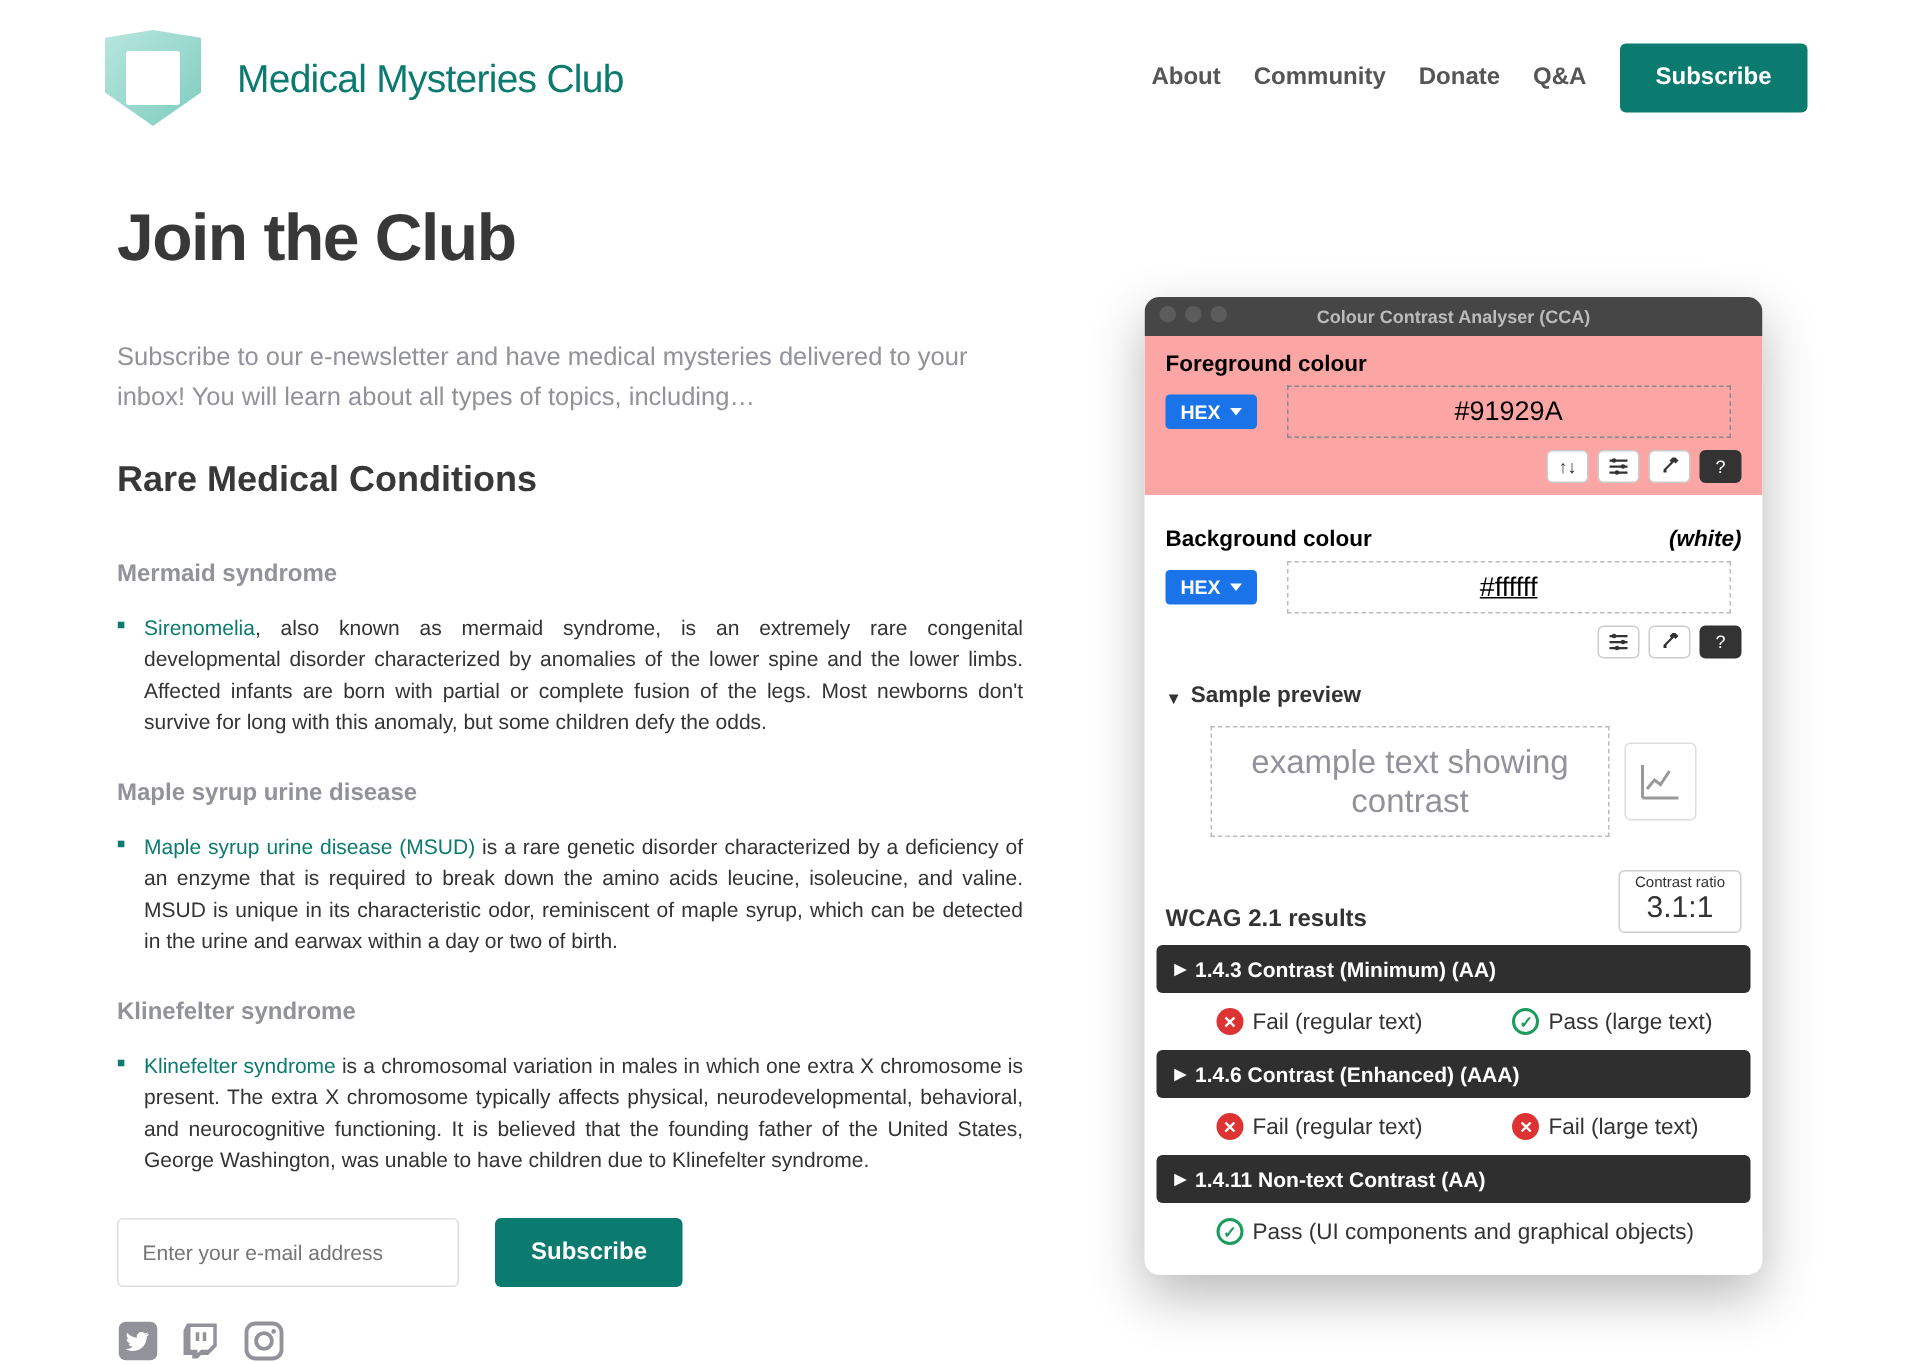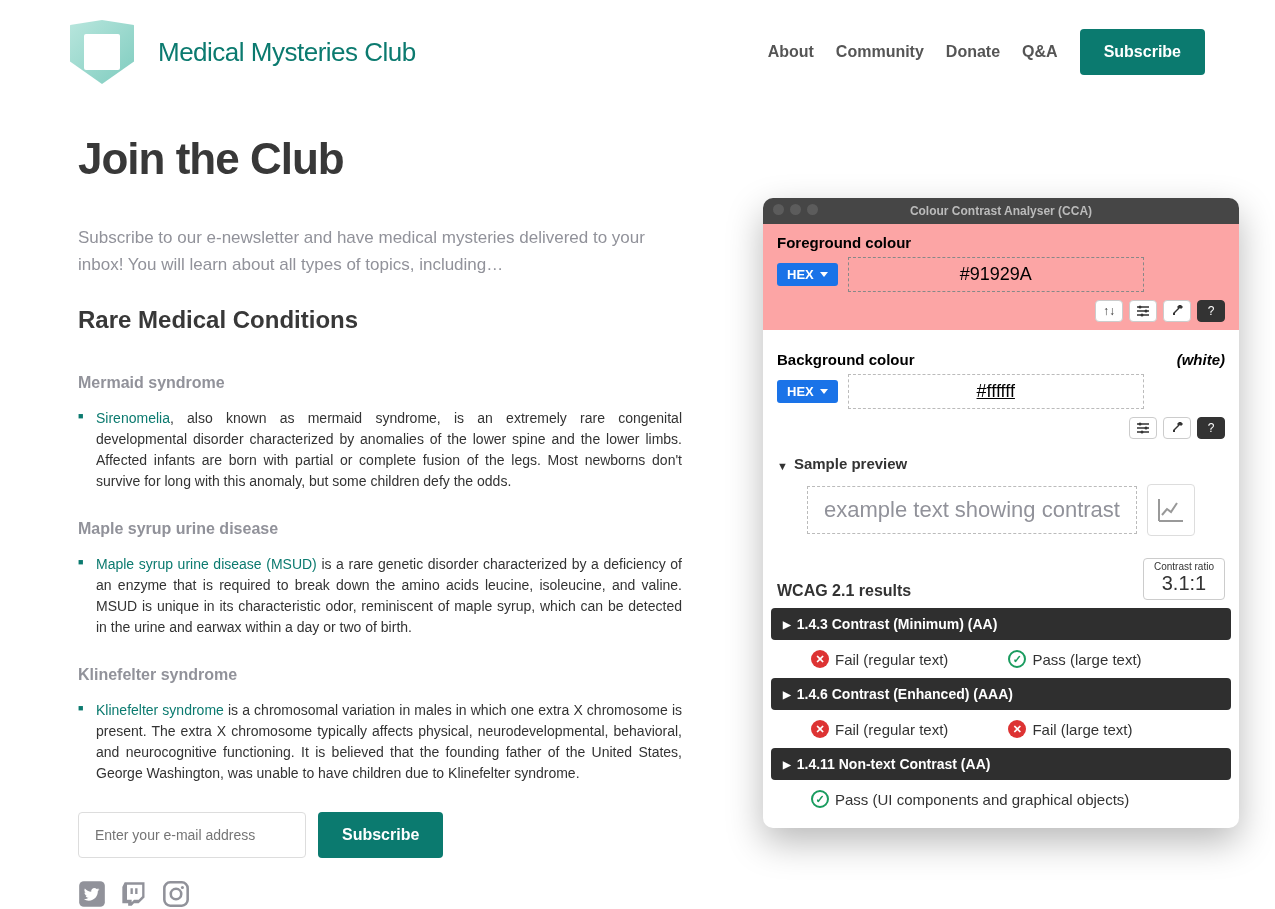--- a/index.html
+++ b/index.html
@@ -14,33 +14,33 @@
 .subscribe-btn { background: #0b7a6f; color: #fff; border: none; padding: 14px 24px; font-size: 16px; font-weight: 600; border-radius: 4px; cursor: pointer; }
 .main { padding: 30px 78px 0; max-width: 760px; }
 .page-title { font-size: 44px; font-weight: 800; color: #383838; letter-spacing: -1px; margin-bottom: 40px; }
 .intro { color: #91929A; font-size: 17px; line-height: 1.6; margin-bottom: 28px; max-width: 650px; }
 .section-h { font-size: 24px; font-weight: 800; color: #383838; margin-bottom: 40px; }
 .cond-title { font-size: 16px; font-weight: 700; color: #91929A; margin-bottom: 16px; }
 .cond-list { list-style: none; margin-bottom: 28px; }
 .cond-list li { position: relative; padding-left: 18px; font-size: 14px; color: #333; line-height: 1.5; text-align: justify; max-width: 645px; }
 .cond-list li::before { content: "■"; position: absolute; left: 0; top: 2px; color: #0b7a6f; font-size: 9px; }
 .link { color: #0b7a6f; text-decoration: none; }
-.email-row { display: flex; gap: 12px; margin-bottom: 22px; }
+.email-row { display: flex; gap: 24px; margin-bottom: 22px; }
 .email-input { width: 228px; padding: 14px 16px; border: 1px solid #ddd; border-radius: 4px; font-size: 14px; color: #888; }
 .social { display: flex; gap: 14px; }
 .social-icon { width: 28px; height: 28px; fill: #91929A; }
 
 
-.cca { position: absolute; top: 198px; left: 763px; width: 476px; background: #fff; border-radius: 10px; box-shadow: 0 14px 36px rgba(0,0,0,0.28); overflow: hidden; font-family: "Helvetica Neue", Arial, sans-serif; }
+.cca { position: absolute; top: 198px; left: 763px; width: 412px; background: #fff; border-radius: 10px; box-shadow: 0 14px 36px rgba(0,0,0,0.28); overflow: hidden; font-family: "Helvetica Neue", Arial, sans-serif; }
 .cca-title { background: #464646; color: #bbb; font-size: 12px; font-weight: 600; text-align: center; padding: 6px 0; position: relative; }
 .traffic { position: absolute; left: 10px; top: 6px; display: flex; gap: 6px; }
 .traffic span { width: 11px; height: 11px; border-radius: 50%; background: #5c5c5c; display: inline-block; }
 .cca-fg { background: #fca5a5; padding: 10px 14px 8px; }
 .cca-label { font-weight: 700; font-size: 15px; color: #000; margin-bottom: 6px; display: flex; justify-content: space-between; align-items: center; }
-.hex-row { display: flex; gap: 10px; align-items: center; }
+.hex-row { display: flex; gap: 20px; align-items: center; }
 .hex-sel { background: #1a73e8; color: #fff; font-weight: 700; font-size: 13px; padding: 4px 10px; border-radius: 3px; display: flex; align-items: center; gap: 6px; }
 .hex-sel::after { content: ""; border-left: 4px solid transparent; border-right: 4px solid transparent; border-top: 5px solid #fff; }
 .hex-input { flex: 1; border: 1px dashed #888; background: transparent; padding: 6px; font-size: 18px; text-align: center; max-width: 296px; }
 .cca-bg .hex-input { border: 1px dashed #bbb; text-decoration: underline; }
 .tool-row { display: flex; gap: 6px; justify-content: flex-end; margin-top: 8px; }
 .tool-btn { width: 28px; height: 22px; background: #fff; border: 1px solid #ccc; border-radius: 4px; display: flex; align-items: center; justify-content: center; font-size: 12px; cursor: pointer; }
 .tool-btn.dark { background: #333; color: #fff; border-color: #333; }
 .cca-bg { padding: 21px 14px 8px; }
 .white-note { font-style: italic; font-size: 15px; }
 .sample { padding: 8px 14px 14px; }

